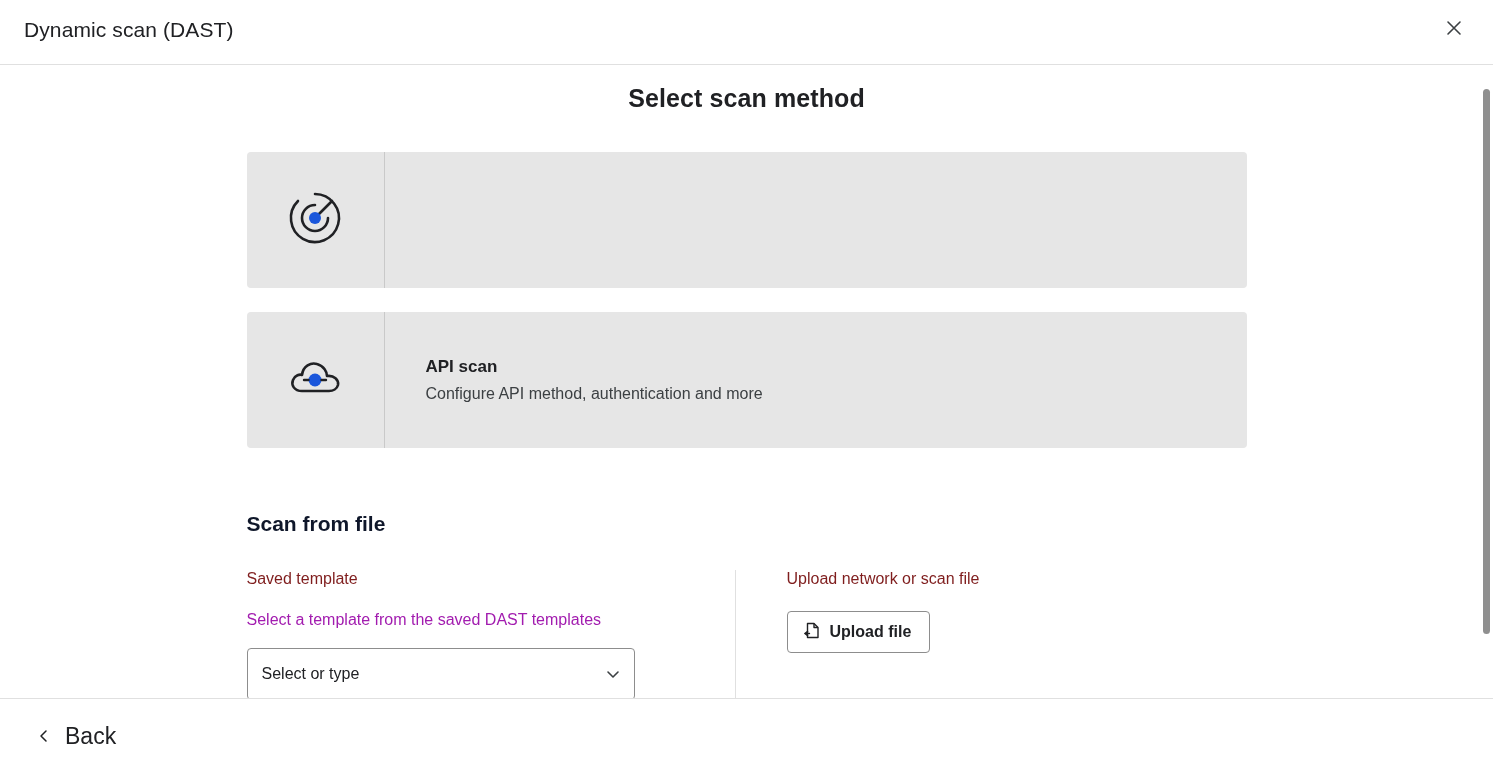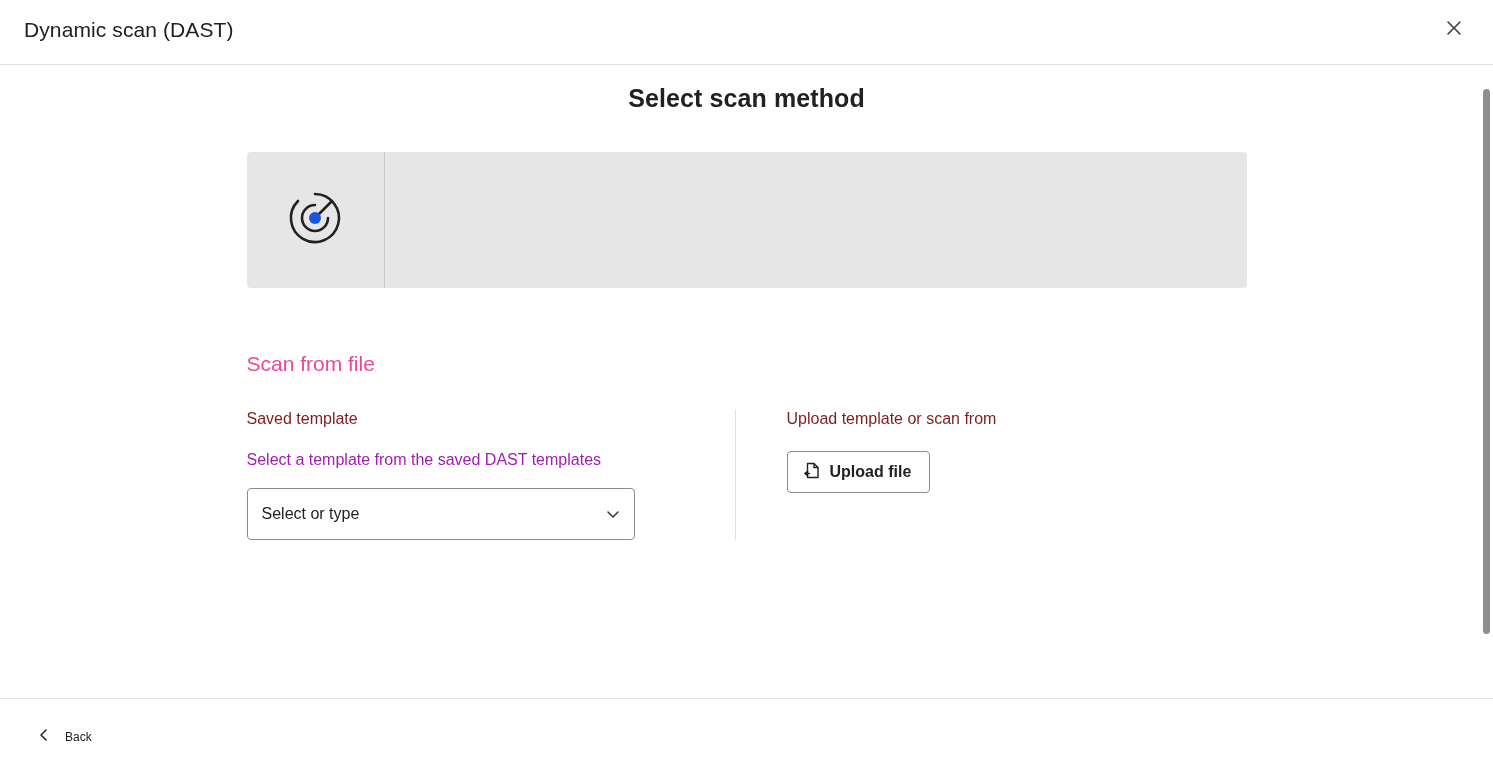--- a/index.html
+++ b/index.html
@@ -112,22 +112,22 @@
     color: #3c4043;
   }
 
   
   .section {
     width: 1000px;
     margin: 64px auto 0 auto;
   }
   .section-title {
     font-size: 21px;
-    font-weight: 400;
-    color: #ec4899;
+    font-weight: 700;
+    color: #0f172a;
     margin-bottom: 34px;
   }
   .two-col {
     display: flex;
   }
   .col-left {
     width: 489px;
     padding-right: 24px;
     box-sizing: border-box;
     border-right: 1px solid #e0e0e0;
@@ -208,21 +208,21 @@
     border-top: 1px solid #e0e0e0;
     display: flex;
     align-items: center;
     padding-left: 32px;
     box-sizing: border-box;
   }
   .back-btn {
     display: inline-flex;
     align-items: center;
     gap: 13px;
-    font-size: 12px;
+    font-size: 23px;
     color: #202124;
     cursor: pointer;
     padding: 6px 10px 6px 4px;
     border-radius: 4px;
   }
 </style>
 </head>
 <body>
 
 <div class="dialog">
@@ -251,20 +251,36 @@
               <svg width="62" height="62" viewBox="0 0 62 62" aria-hidden="true">
                 <path d="M31 7 A24 24 0 1 1 14 14" stroke="#202124" stroke-width="2.6" fill="none" stroke-linecap="round"></path>
                 <path d="M31 31 L48 14" stroke="#202124" stroke-width="2.6" fill="none" stroke-linecap="round"></path>
                 <path d="M31 18 A13 13 0 1 0 44 31" stroke="#202124" stroke-width="2.6" fill="none" stroke-linecap="round"></path>
                 <circle cx="31" cy="31" r="6" fill="#1a56db"></circle>
               </svg>
             </span>
           </div>
         </div>
 
+        <div class="method-card">
+          <div class="card-icon-wrap">
+            <span>
+              <svg width="62" height="62" viewBox="0 0 62 62" aria-hidden="true">
+                <path d="M18 44 C10 44 7 38 9 33 C11 28 16 27 18 28 C19 19 27 15 33 17 C40 19 43 25 43 29 C50 28 55 33 54 38 C53 42 49 44 45 44 Z" stroke="#202124" stroke-width="2.6" fill="none" stroke-linejoin="round"></path>
+                <circle cx="31" cy="33" r="6.5" fill="#1a56db"></circle>
+                <path d="M20 33 L24.5 33" stroke="#202124" stroke-width="2.4" stroke-linecap="round"></path>
+                <path d="M37.5 33 L42 33" stroke="#202124" stroke-width="2.4" stroke-linecap="round"></path>
+              </svg>
+            </span>
+          </div>
+          <div class="card-text">
+            <div class="card-title">API scan</div>
+            <div class="card-sub">Configure API method, authentication and more</div>
+          </div>
+        </div>
 
       </div>
 
       <div class="section">
         <div class="section-title">Scan from file</div>
 
         <div class="two-col">
 
           <div class="col-left">
             <div class="col-label">Saved template</div>
@@ -273,21 +289,21 @@
               <span>Select or type</span>
               <span class="chev">
                 <svg width="18" height="18" viewBox="0 0 18 18" aria-hidden="true">
                   <path d="M4 7 L9 12 L14 7" stroke="#3c4043" stroke-width="1.6" fill="none" stroke-linecap="round" stroke-linejoin="round"></path>
                 </svg>
               </span>
             </div>
           </div>
 
           <div class="col-right">
-            <div class="col-label">Upload template or scan from</div>
+            <div class="col-label">Upload network or scan file</div>
             <div class="upload-btn">
               <span>
                 <svg width="19" height="19" viewBox="0 0 19 19" aria-hidden="true">
                   <path d="M4.5 2.5 H11 L15 6.5 V16.5 H4.5 Z" stroke="#202124" stroke-width="1.4" fill="none" stroke-linejoin="round"></path>
                   <path d="M11 2.5 V6.5 H15" stroke="#202124" stroke-width="1.4" fill="none" stroke-linejoin="round"></path>
                   <path d="M2 12.5 L6.5 12.5" stroke="#202124" stroke-width="1.4" stroke-linecap="round"></path>
                   <path d="M4.6 10.4 L2 12.5 L4.6 14.6" stroke="#202124" stroke-width="1.4" fill="none" stroke-linecap="round" stroke-linejoin="round"></path>
                 </svg>
               </span>
               <span>Upload file</span>

